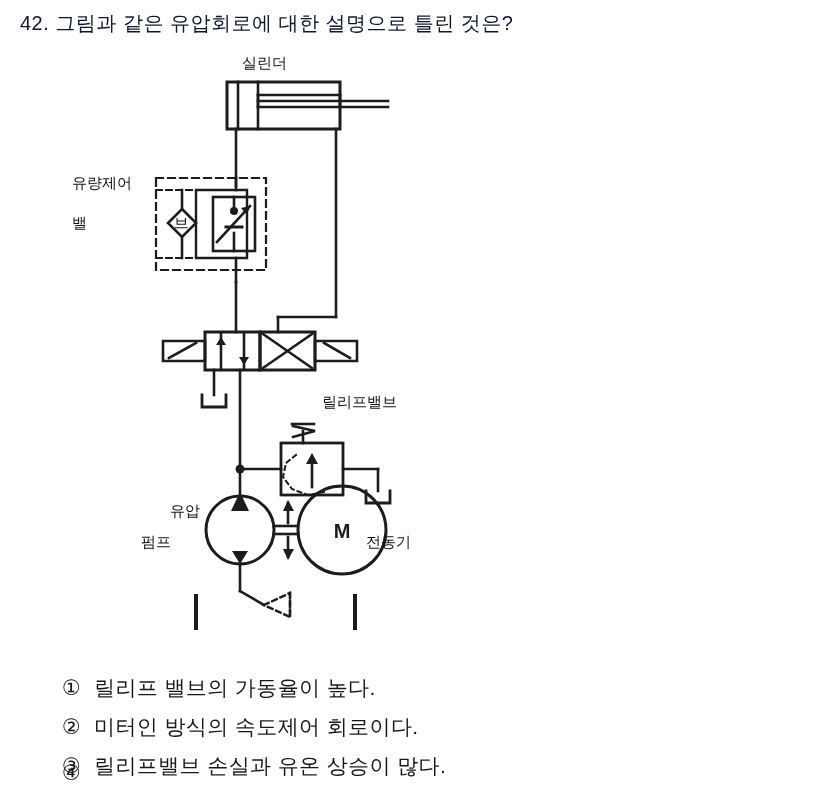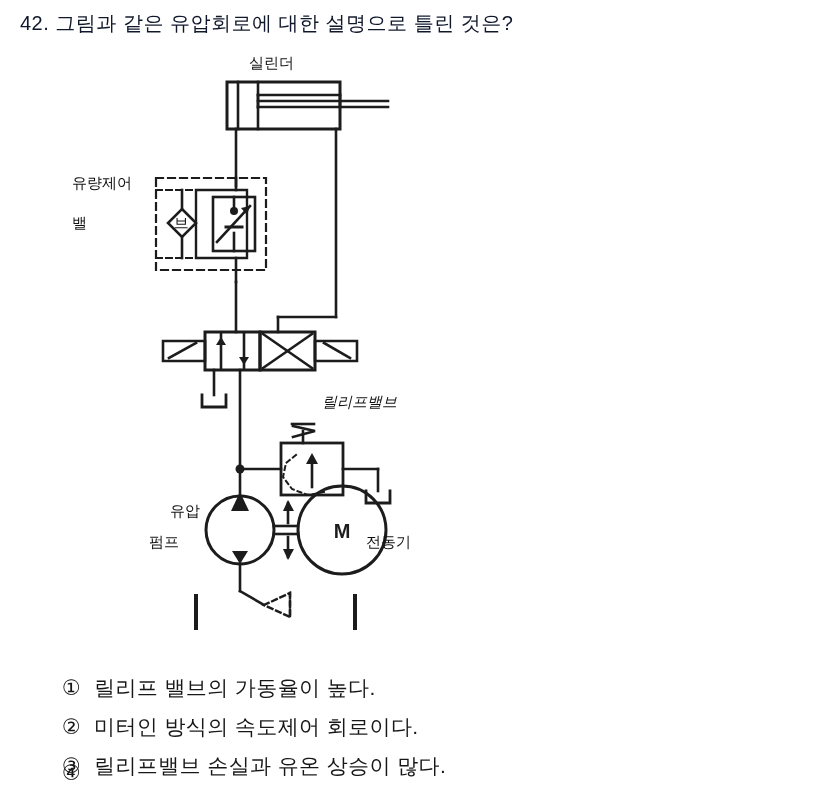--- a/index.html
+++ b/index.html
@@ -42,26 +42,26 @@
 
   
   .diagram-label {
     position: absolute;
     font-size: 15px;
     line-height: 19px;
     color: #111111;
     white-space: pre;
     font-family: "Liberation Sans", "DejaVu Sans", sans-serif;
   }
-  #label-cylinder   { left: 249px; top: 8px; }
+  #label-cylinder   { left: 242px; top: 8px; }
   #label-flow-1     { left: 72px;  top: 128px; }
   #label-flow-2     { left: 72px;  top: 168px; letter-spacing: 14px; }
-  #label-relief     { left: 322px; top: 347px; font-style: italic; }
+  #label-relief     { left: 322px; top: 347px; }
   #label-pump-1     { left: 146px; top: 456px; margin-left: 24px; }
-  #label-pump-2     { left: 141px; top: 487px; margin-left: 8px; }
+  #label-pump-2     { left: 141px; top: 487px; }
   #label-motor      { left: 366px; top: 487px; }
 
   
   #answer-options {
     position: absolute;
     left: 0;
     top: 636px;
     width: 826px;
   }
   .option-row {

